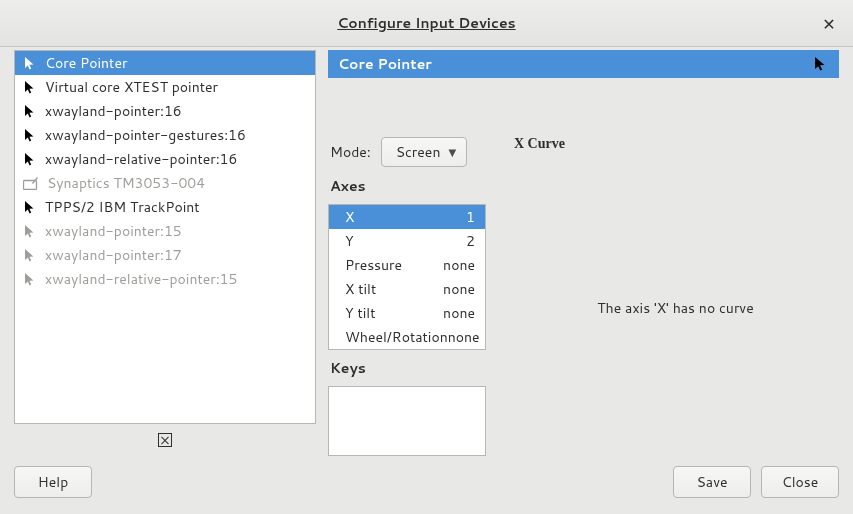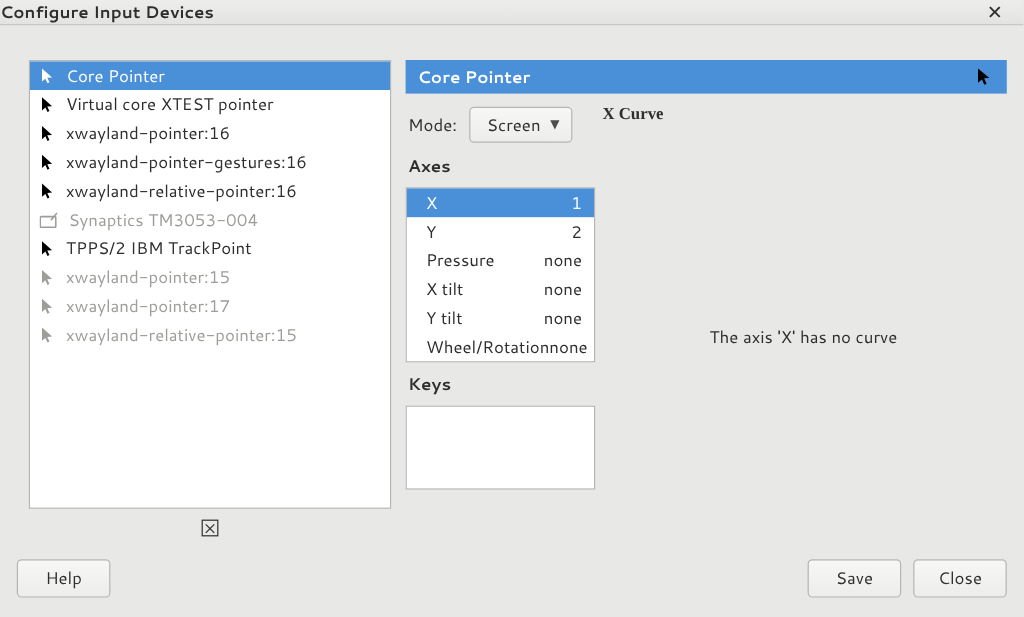--- a/index.html
+++ b/index.html
@@ -7,37 +7,38 @@
     margin: 0; padding: 0;
     width: 853px; height: 514px;
     font-family: "Cantarell","Noto Sans","DejaVu Sans",sans-serif;
     font-size: 14px;
     background: #e8e8e7;
     color: #2e2e2e;
     overflow: hidden;
   }
   
   .titlebar {
-    height: 21px;
+    height: 47px;
     background: linear-gradient(#ededec,#e3e3e2);
     border-bottom: 1px solid #c8c8c6;
     position: relative;
-    display: flex; align-items: center; justify-content: flex-start;
+    display: flex; align-items: center; justify-content: center;
     font-weight: 600;
+    text-decoration: underline;
   }
   .titlebar .close {
     position: absolute; right: 10px; top: 0; bottom: 0;
     display: flex; align-items: center; justify-content: center;
     width: 28px; cursor: pointer;
     font-size: 16px; font-weight: bold;
   }
   
   .client {
     position: absolute; left:0; right:0; top:36px; bottom:0;
-    padding: 14px 14px 12px 24px;
+    padding: 14px 14px 12px 14px;
   }
   .columns {
     display: flex; gap: 12px;
     height: 400px;
   }
   
   .left {
     width: 302px; display:flex; flex-direction:column;
   }
   .device-list {
@@ -83,22 +84,23 @@
   
   .right { flex: 1; display:flex; flex-direction:column; }
   .panel-title {
     background: #4a90d9; color:#fff; font-weight:600;
     padding: 6px 10px 6px 10px;
     display:flex; align-items:center; justify-content:space-between;
     height: 28px;
   }
   .panel-title .ic { width:16px; height:16px; }
   .right-body {
-    flex: 1; display:flex; gap: 4px;
+    flex: 1; display:flex; gap: 26px;
     padding-top: 10px;
+    margin-top: 48px;
   }
   .right-col-left {
     width: 158px; display:flex; flex-direction:column; gap:6px;
   }
   .mode-row {
     display:flex; align-items:center; gap:10px; padding-left:2px;
     height:32px;
   }
   .combo {
     display:inline-flex; align-items:center; gap:8px;

